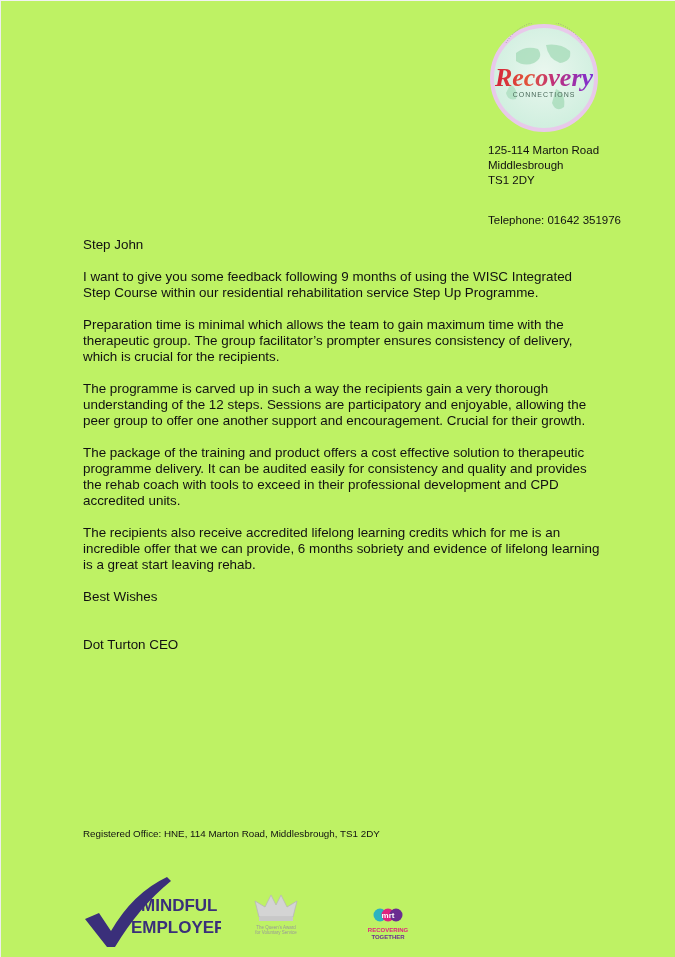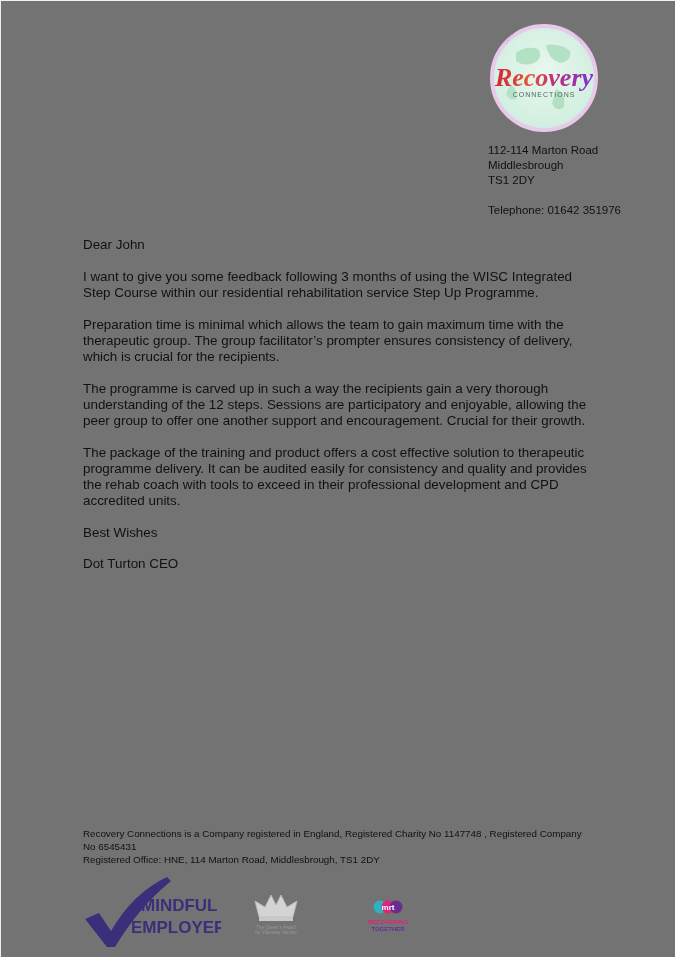--- a/index.html
+++ b/index.html
@@ -1,34 +1,34 @@
 <!DOCTYPE html>
 <html><head>
   <meta charset="utf-8">
   <style>
     * { margin: 0; padding: 0; box-sizing: border-box; }
     html, body { width: 675px; height: 957px; background: #ffffff; overflow: hidden; }
     body { font-family: "Liberation Sans", sans-serif; color: #111; position: relative; }
-    .page { position: absolute; left: 0; top: 0; width: 675px; height: 957px; background: #737373; border-left: 1px solid #eee; border-top: 1px solid #f2f2f2; }
+    .page { position: absolute; left: 0; top: 0; width: 675px; height: 957px; background: #bef264; border-left: 1px solid #eee; border-top: 1px solid #f2f2f2; }
 
     .logo { position: absolute; left: 475px; top: 22px; width: 136px; height: 110px; }
     .address { position: absolute; left: 487px; top: 142px; font-size: 11.5px; line-height: 15px; color: #111; }
-    .address .phone { margin-top: 15px; }
+    .address .phone { margin-top: 25px; }
 
     .body { position: absolute; left: 82px; top: 236px; width: 520px; font-size: 13.4px; line-height: 16px; color: #111; }
     .body p { margin-bottom: 16px; }
     .body .greeting { margin-bottom: 16px; }
-    .body .closing { margin-bottom: 15px; }
+    .body .closing { margin-bottom: 32px; }
 
     .footer-text { position: absolute; left: 82px; top: 826px; width: 500px; font-size: 9.8px; line-height: 13px; color: #111; }
 
     .footer-logos { position: absolute; left: 0; top: 860px; width: 545px; height: 97px; }
     .logo-mindful { position: absolute; left: 80px; top: 10px; width: 140px; height: 80px; }
     .logo-queens { position: absolute; left: 240px; top: 30px; width: 70px; height: 50px; }
-    .logo-mrt { position: absolute; left: 362px; top: 36px; width: 50px; height: 38px; }
+    .logo-mrt { position: absolute; left: 362px; top: 44px; width: 50px; height: 38px; }
     .logo-iof { position: absolute; left: 478px; top: 8px; width: 90px; height: 80px; }
   </style>
 </head>
 <body>
 
 <div class="page">
 
   <div class="logo">
     <svg width="136" height="110" viewBox="0 0 136 110">
       <defs>
@@ -48,38 +48,38 @@
       <path d="M70 22 q14 -2 24 6 q2 10 -10 12 q-12 -4 -14 -18z" fill="#9fd9b4" opacity="0.7"></path>
       <path d="M80 66 q10 4 8 18 q-8 6 -12 -4z" fill="#9fd9b4" opacity="0.7"></path>
       <path d="M34 62 q8 2 6 14 q-8 2 -10 -6z" fill="#9fd9b4" opacity="0.6"></path>
       <path d="M30 20 A44 44 0 0 1 106 20" fill="none" stroke="#8a7a9a" stroke-width="1" stroke-dasharray="1 1.5" opacity="0.6"></path>
       <text x="68" y="63" text-anchor="middle" font-family="Liberation Serif, serif" font-style="italic" font-weight="bold" font-size="26" fill="url(#tg)">Recovery</text>
       <text x="68" y="74" text-anchor="middle" font-family="Liberation Sans, sans-serif" font-size="7" fill="#4a6a5a" letter-spacing="1">CONNECTIONS</text>
     </svg>
   </div>
 
   <div class="address">
-    <div>112-114 Marton Road</div>
+    <div>125-114 Marton Road</div>
     <div>Middlesbrough</div>
     <div>TS1 2DY</div>
     <div class="phone">Telephone: 01642 351976</div>
   </div>
 
   <div class="body">
-    <p class="greeting">Dear John</p>
-    <p>I want to give you some feedback following 3 months of using the WISC Integrated Step Course within our residential rehabilitation service Step Up Programme.</p>
+    <p class="greeting">Step John</p>
+    <p>I want to give you some feedback following 9 months of using the WISC Integrated Step Course within our residential rehabilitation service Step Up Programme.</p>
     <p>Preparation time is minimal which allows the team to gain maximum time with the therapeutic group. The group facilitator’s prompter ensures consistency of delivery, which is crucial for the recipients.</p>
     <p>The programme is carved up in such a way the recipients gain a very thorough understanding of the 12 steps. Sessions are participatory and enjoyable, allowing the peer group to offer one another support and encouragement. Crucial for their growth.</p>
     <p>The package of the training and product offers a cost effective solution to therapeutic programme delivery. It can be audited easily for consistency and quality and provides the rehab coach with tools to exceed in their professional development and CPD accredited units.</p>
+    <p>The recipients also receive accredited lifelong learning credits which for me is an incredible offer that we can provide, 6 months sobriety and evidence of lifelong learning is a great start leaving rehab.</p>
     <p class="closing">Best Wishes</p>
     <p>Dot Turton CEO</p>
   </div>
 
   <div class="footer-text">
-    <div>Recovery Connections is a Company registered in England, Registered Charity No 1147748 , Registered Company No 6545431</div>
     <div>Registered Office: HNE, 114 Marton Road, Middlesbrough, TS1 2DY</div>
   </div>
 
   <div class="footer-logos">
 
     <div class="logo-mindful">
       <svg width="140" height="80" viewBox="0 0 140 80">
         <path d="M4 48 L18 42 L30 60 Q52 22 86 6 L90 10 Q58 36 34 76 L26 76 Z" fill="#3a2f7a"></path>
         <text x="60" y="40" font-family="Liberation Sans, sans-serif" font-weight="bold" font-size="17" fill="#3a2f7a">MINDFUL</text>
         <text x="50" y="62" font-family="Liberation Sans, sans-serif" font-weight="bold" font-size="17" fill="#3a2f7a">EMPLOYER</text>

